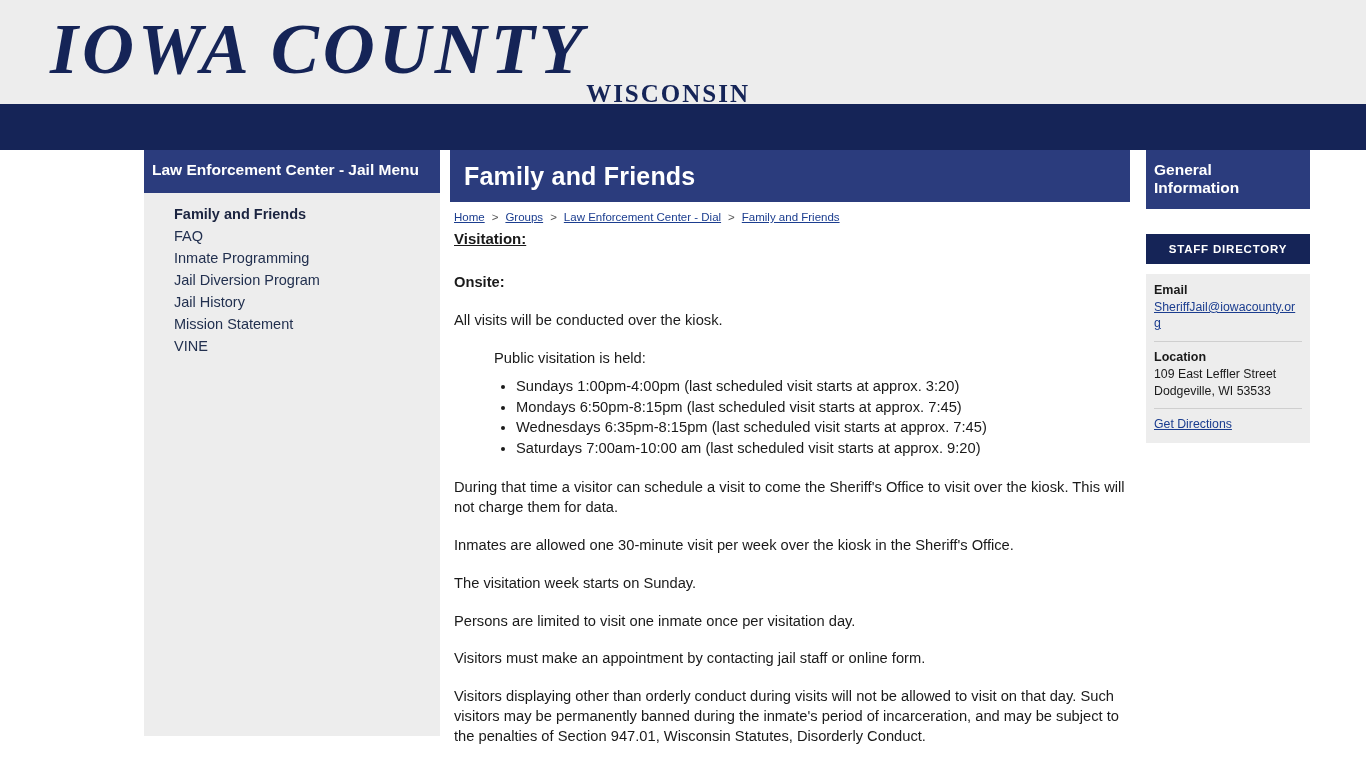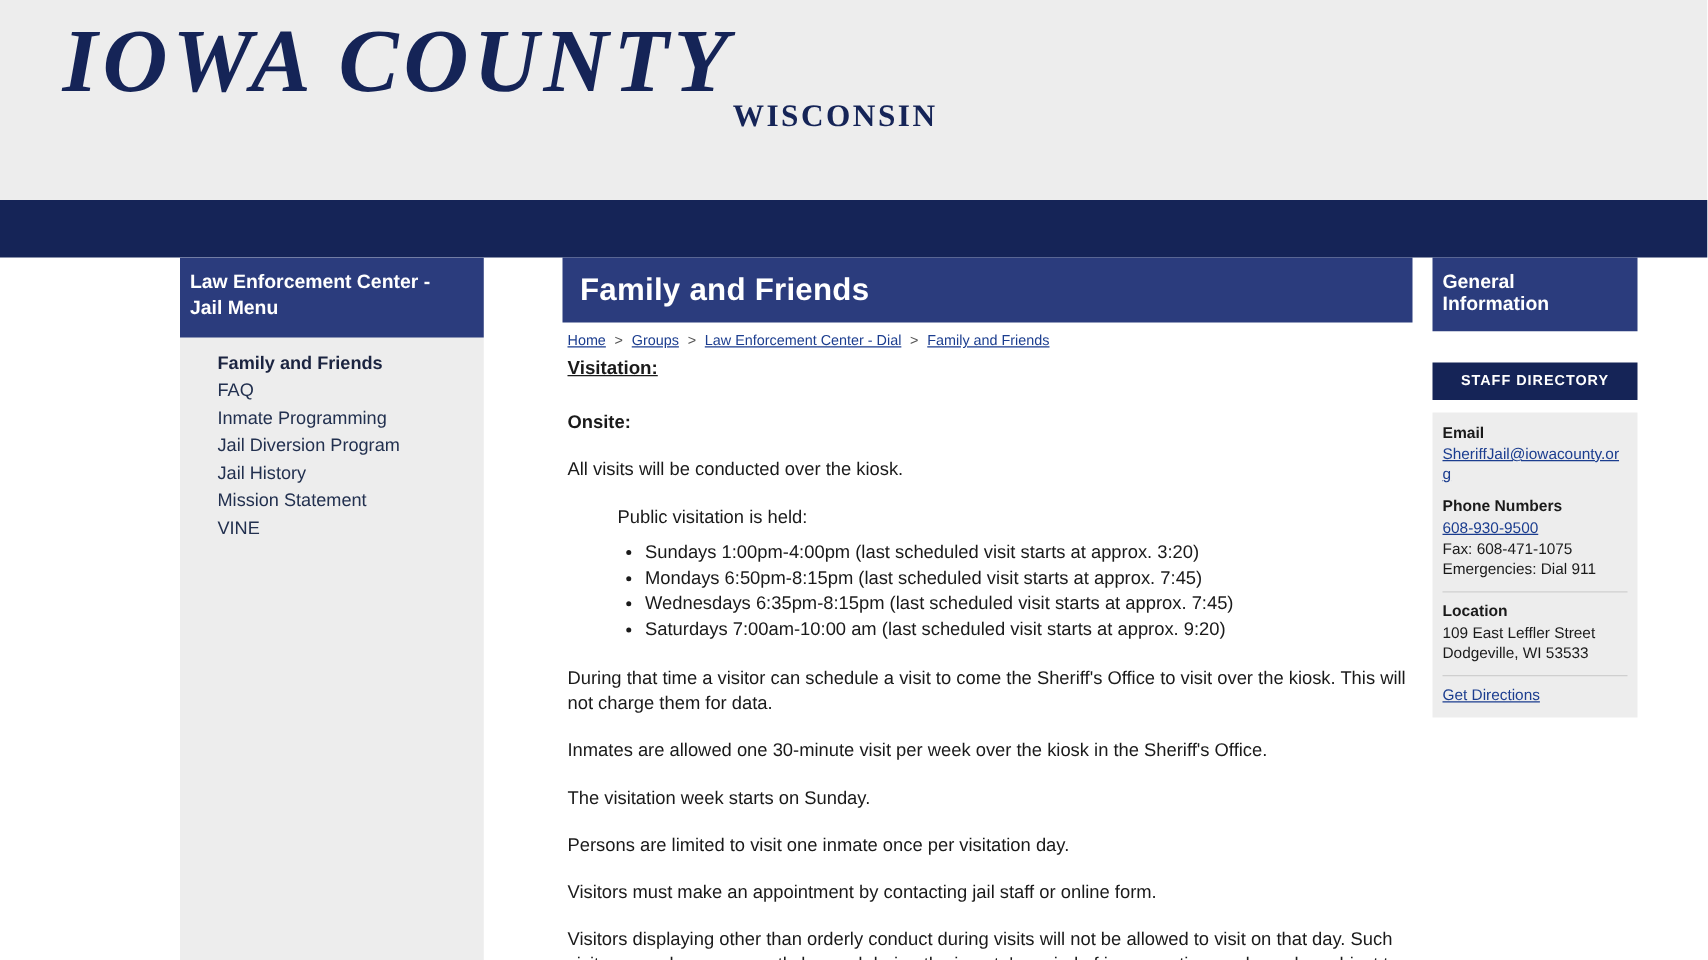--- a/index.html
+++ b/index.html
@@ -11,21 +11,21 @@
   body {
     width: 1366px;
     height: 768px;
     overflow: hidden;
     position: relative;
   }
 
   
   .site-header {
     background: #ededed;
-    height: 160px;
+    height: 104px;
     position: relative;
   }
   .logo-wrap {
     position: absolute;
     left: 50px;
     top: 12px;
     width: 720px;
     text-align: left;
   }
   .logo-main {
@@ -58,21 +58,21 @@
   .page {
     position: relative;
     width: 1366px;
     background: #ffffff;
   }
 
   .left-col {
     position: absolute;
     left: 144px;
     top: 0;
-    width: 243px;
+    width: 296px;
     background: #ededed;
     min-height: 586px;
   }
   .left-col-title {
     background: #2b3c7d;
     color: #ffffff;
     font-size: 15.5px;
     font-weight: bold;
     padding: 10px 14px 12px 8px;
     line-height: 1.35;
@@ -272,26 +272,20 @@
   <div class="right-col">
     <div class="right-title">General Information</div>
     <a class="staff-btn" href="#">STAFF DIRECTORY</a>
 
     <div class="info-box">
       <div class="info-group">
         <div class="label">Email</div>
         <a href="#">SheriffJail@iowacounty.org</a>
       </div>
 
-      <div class="info-group">
-        <div class="label">Phone Numbers</div>
-        <a href="#">608-930-9500</a>
-        <div>Fax: 608-471-1075</div>
-        <div>Emergencies: Dial 911</div>
-      </div>
 
       <div class="divider"></div>
 
       <div class="info-group">
         <div class="label">Location</div>
         <div>109 East Leffler Street</div>
         <div>Dodgeville, WI 53533</div>
       </div>
 
       <div class="divider"></div>

